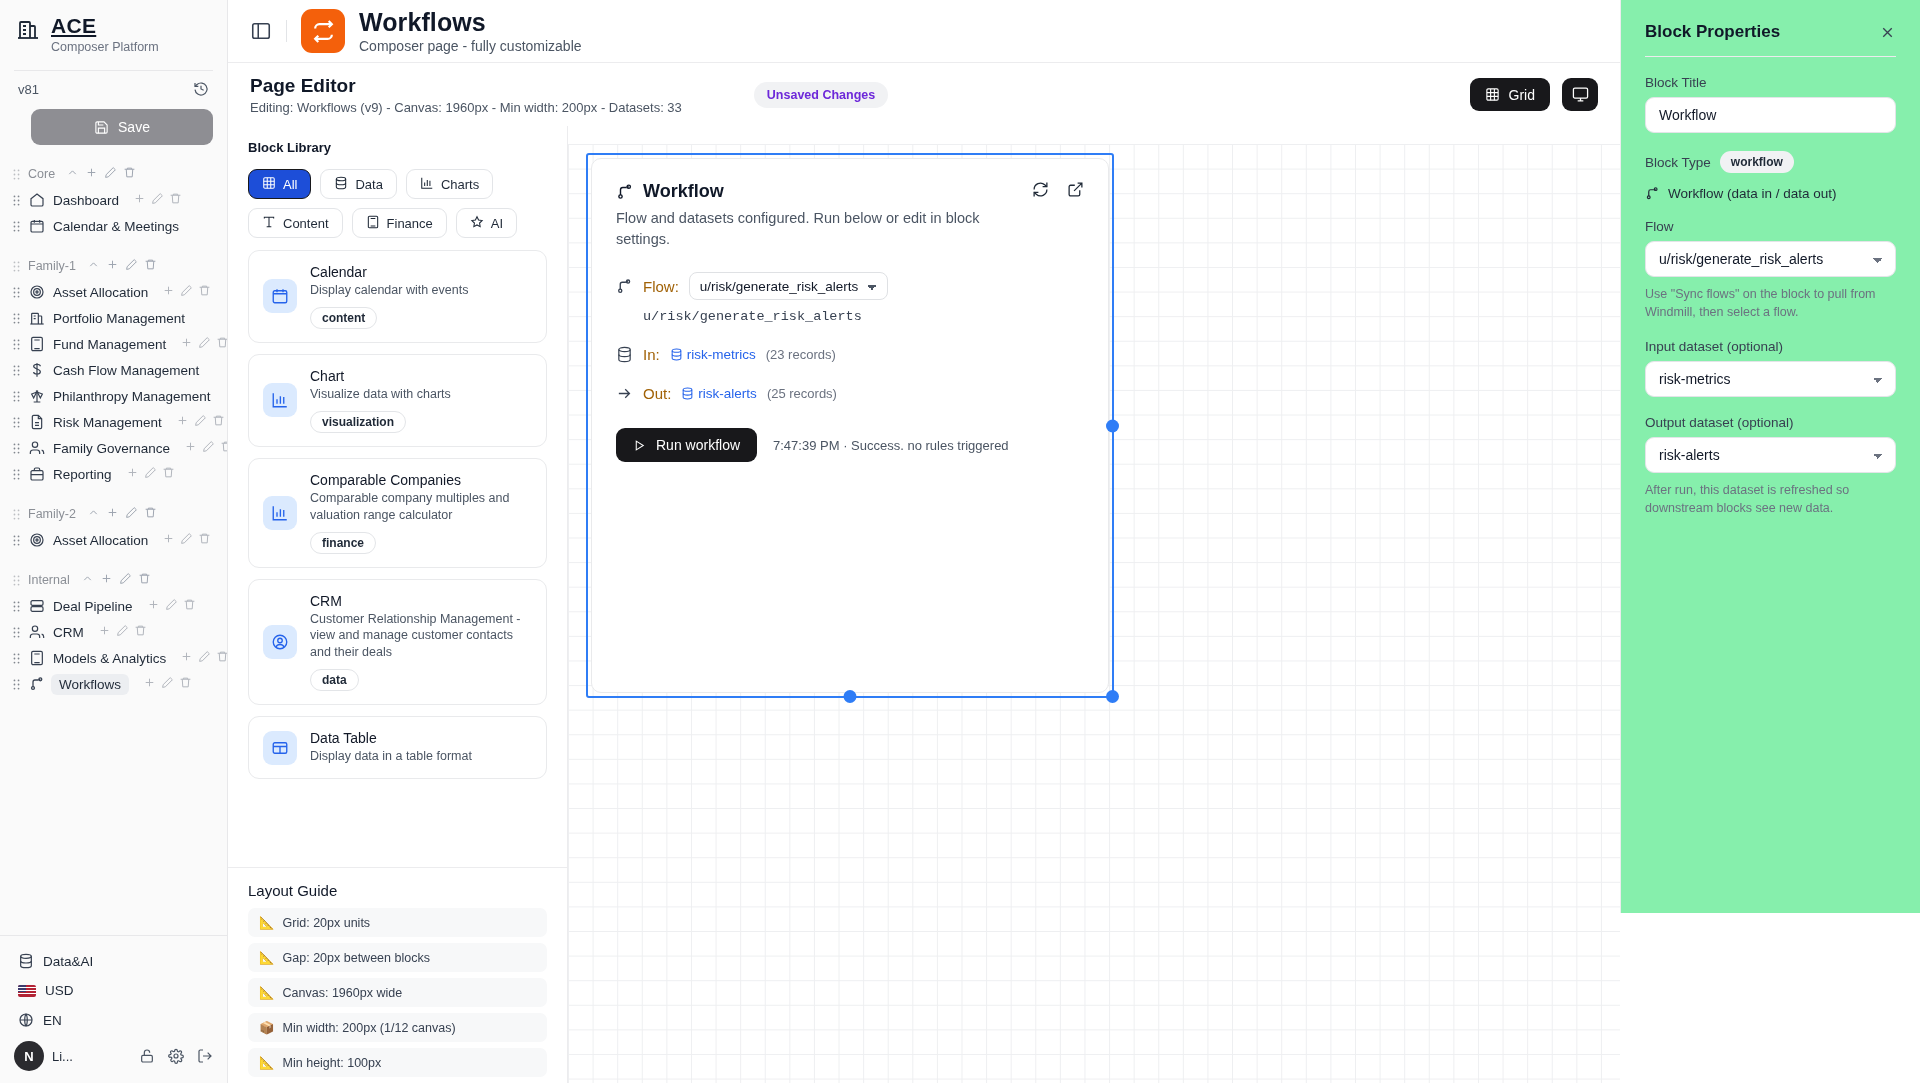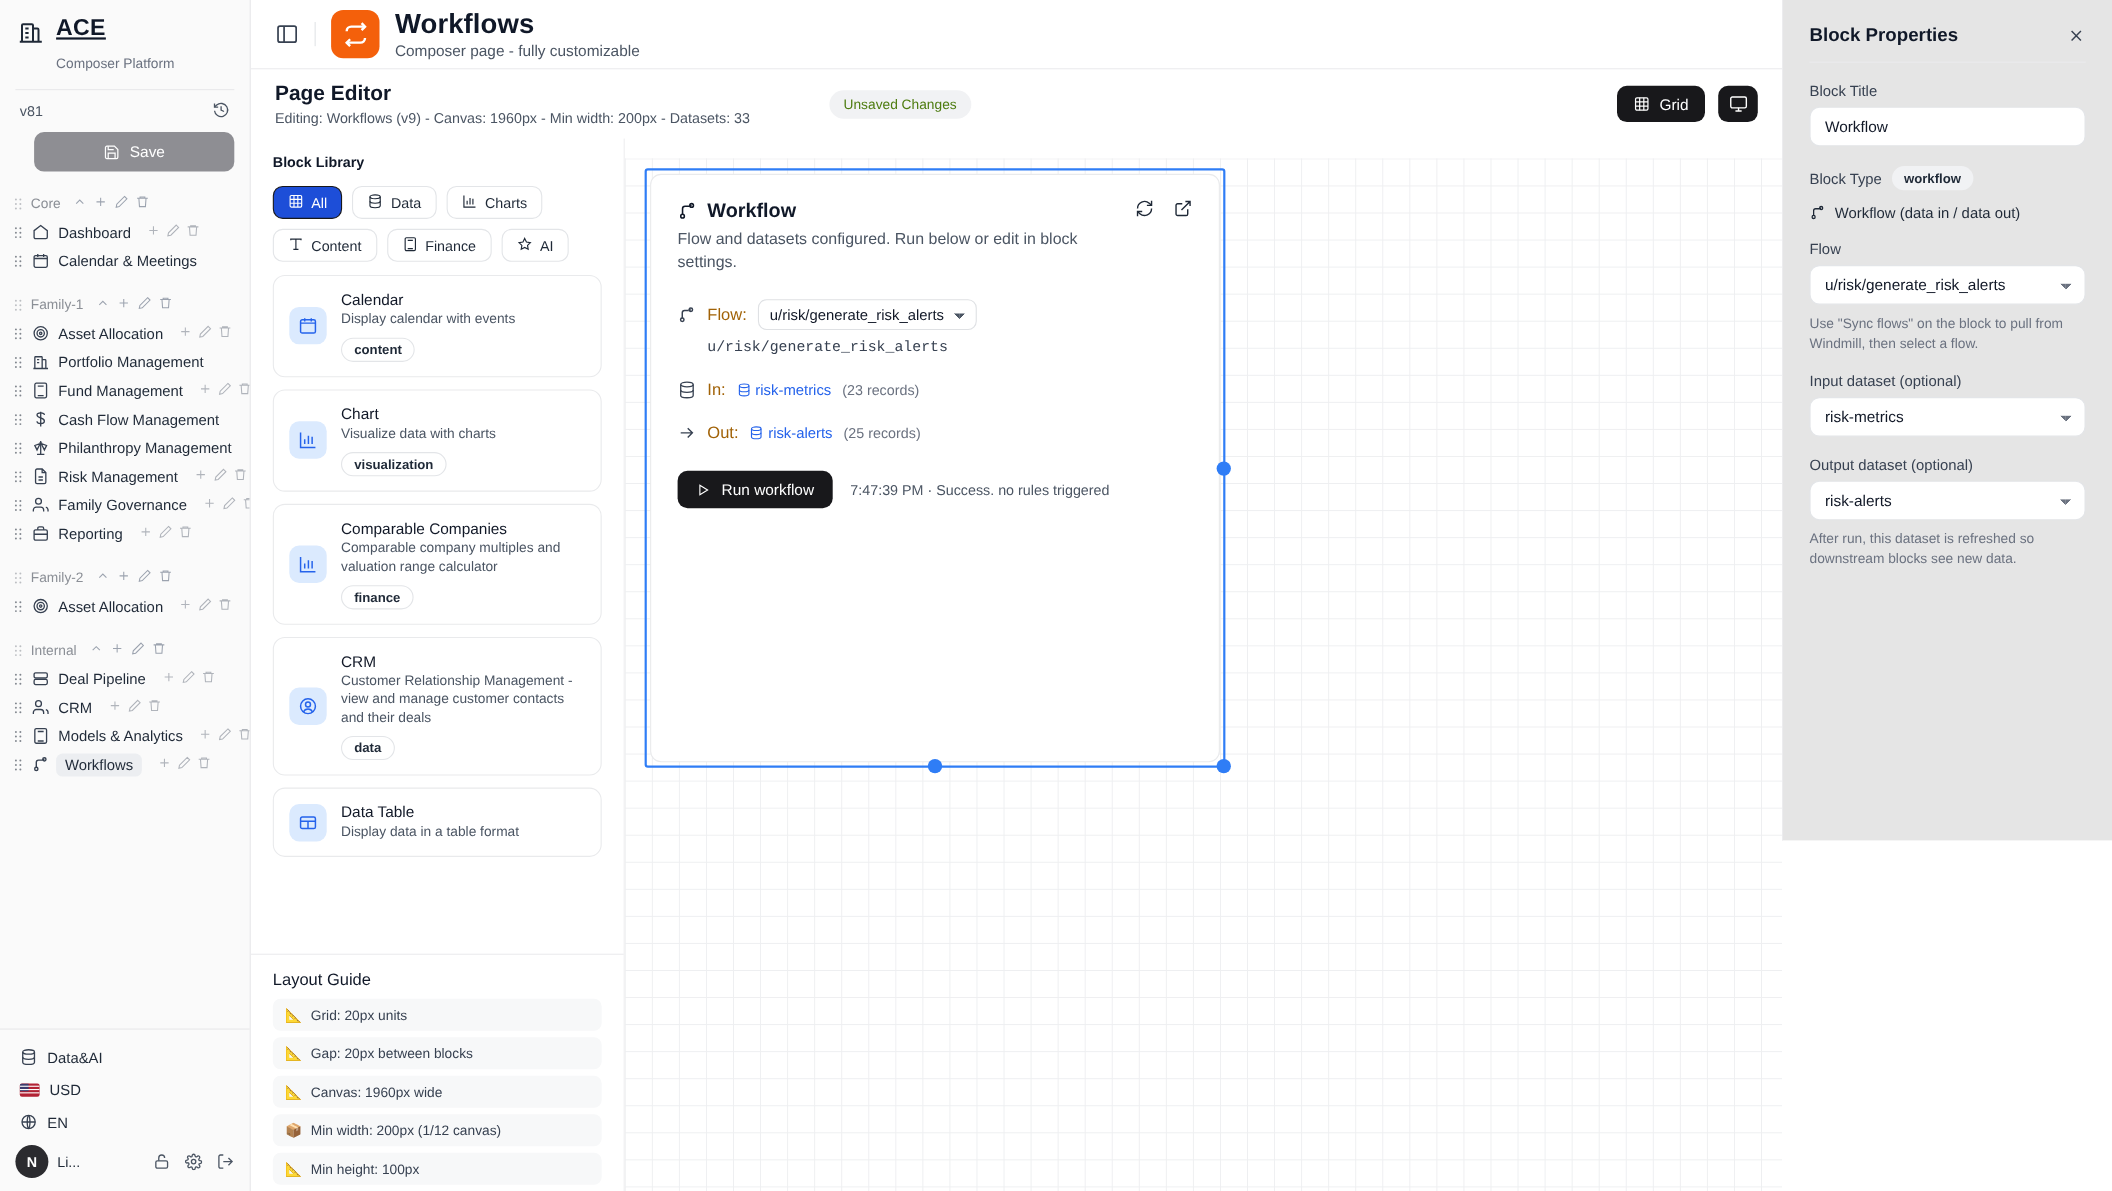--- a/index.html
+++ b/index.html
@@ -15,21 +15,21 @@
   
   .sidebar {
     width: 228px; height: 1083px; background: #fafafa;
     border-right: 1px solid #e8e8ea;
     display: flex; flex-direction: column; flex: 0 0 228px;
     position: relative;
   }
   .brand { padding: 14px 16px 10px 16px; display: flex; gap: 11px; align-items: flex-start; }
   .brand-icon { width: 24px; height: 24px; color: #1f2937; flex: 0 0 24px; margin-top: 3px;}
   .brand-name { font-size: 21px; font-weight: bold; letter-spacing: .3px; color: #101828; line-height: 1.1; text-decoration: underline; }
-  .brand-sub { font-size: 12.5px; color: #6b7280; margin-top: 14px; }
+  .brand-sub { font-size: 12.5px; color: #6b7280; margin-top: 3px; }
   .side-div { height: 1px; background: #e8e8ea; margin: 6px 14px 0 14px; }
 
   .version-row { display: flex; align-items: center; justify-content: space-between; padding: 10px 18px 4px 18px; }
   .version-txt { font-size: 13px; color: #4b5563; }
   .hist-icon { width: 16px; height: 16px; color: #4b5563; }
 
   .save-btn {
     margin: 8px 14px 10px 31px; height: 36px; border-radius: 9px;
     background: #8e8e93; color: #ffffff; border: none;
     display: flex; align-items: center; justify-content: center; gap: 9px;
@@ -87,21 +87,21 @@
   }
   .page-logo svg { width: 25px; height: 25px; }
   .ptitle { font-size: 25px; font-weight: bold; color: #101828; line-height: 1.15; letter-spacing: .1px;}
   .psub { font-size: 14px; color: #4b5563; margin-top: 1px; }
 
   .subbar { height: 63px; display: flex; align-items: center; padding: 0 22px 0 22px; gap: 16px; flex: 0 0 63px; }
   .pe-title { font-size: 19px; font-weight: bold; color: #101828; }
   .pe-sub { font-size: 13px; color: #4b5563; margin-top: 3px; }
   .chip-unsaved {
     background: #f1f2f4; border-radius: 999px; padding: 6px 13px; font-size: 12.5px;
-    font-weight: normal; color: #4d7c0f; margin-left: 56px; white-space: nowrap;
+    font-weight: bold; color: #6d28d9; margin-left: 56px; white-space: nowrap;
   }
   .subbar-right { margin-left: auto; display: flex; align-items: center; gap: 12px; }
   .btn-dark {
     background: #18181b; color: #fff; border: none; border-radius: 9px; height: 33px;
     display: flex; align-items: center; gap: 9px; padding: 0 15px; font-size: 14px; font-weight: 500; cursor: pointer;
   }
   .btn-dark svg { width: 15px; height: 15px; }
   .btn-square {
     background: #18181b; color: #fff; border: none; border-radius: 9px;
     width: 36px; height: 33px; display: flex; align-items: center; justify-content: center; cursor: pointer;
@@ -197,22 +197,22 @@
   .run-row { display: flex; align-items: center; gap: 16px; margin-top: 26px; }
   .run-btn {
     background: #18181b; color: #fff; border: none; border-radius: 9px; height: 34px;
     display: flex; align-items: center; gap: 10px; padding: 0 17px; font-size: 14px; font-weight: 500; cursor: pointer;
   }
   .run-btn svg { width: 13px; height: 13px; }
   .run-status { font-size: 13px; color: #4b5563; }
 
   
   .props {
-    width: 300px; flex: 0 0 300px; border-left: 1px solid #ececee; background: #e5e5e5;
-    padding: 0 24px; height: 764px; overflow: hidden;
+    width: 300px; flex: 0 0 300px; border-left: 1px solid #ececee; background: #86efac;
+    padding: 0 24px; height: 913px; overflow: hidden;
   }
   .props-head { display: flex; align-items: center; padding: 22px 0 14px 0; }
   .props-title { font-size: 17px; font-weight: bold; color: #101828; }
   .close-x { margin-left: auto; width: 17px; height: 17px; color: #374151; cursor: pointer; }
   .props-div { height: 1px; background: #ececee; }
   .fld-label { font-size: 13.5px; color: #374151; margin: 18px 0 7px 0; }
   .fld-input {
     width: 100%; height: 36px; border: 1px solid #e3e5e8; border-radius: 9px;
     padding: 0 13px; font-size: 14px; color: #111827; font-family: "Liberation Sans", sans-serif;
     background: #fff;

